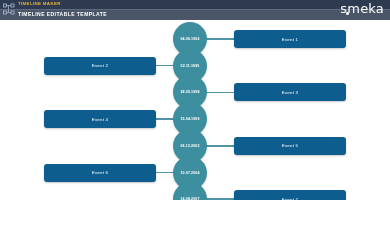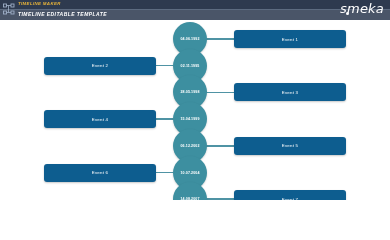--- a/index.html
+++ b/index.html
@@ -15,21 +15,20 @@
     position: relative;
   }
 
   
   .app-header {
     position: absolute;
     top: 0; left: 0;
     width: 390px;
     height: 20px;
     background: #2e3a4f;
-    font-style: italic;
   }
   .header-top {
     position: absolute;
     top: 0; left: 0;
     width: 390px;
     height: 9px;
     background: #2e3a4f;
   }
   .header-sub {
     position: absolute;

